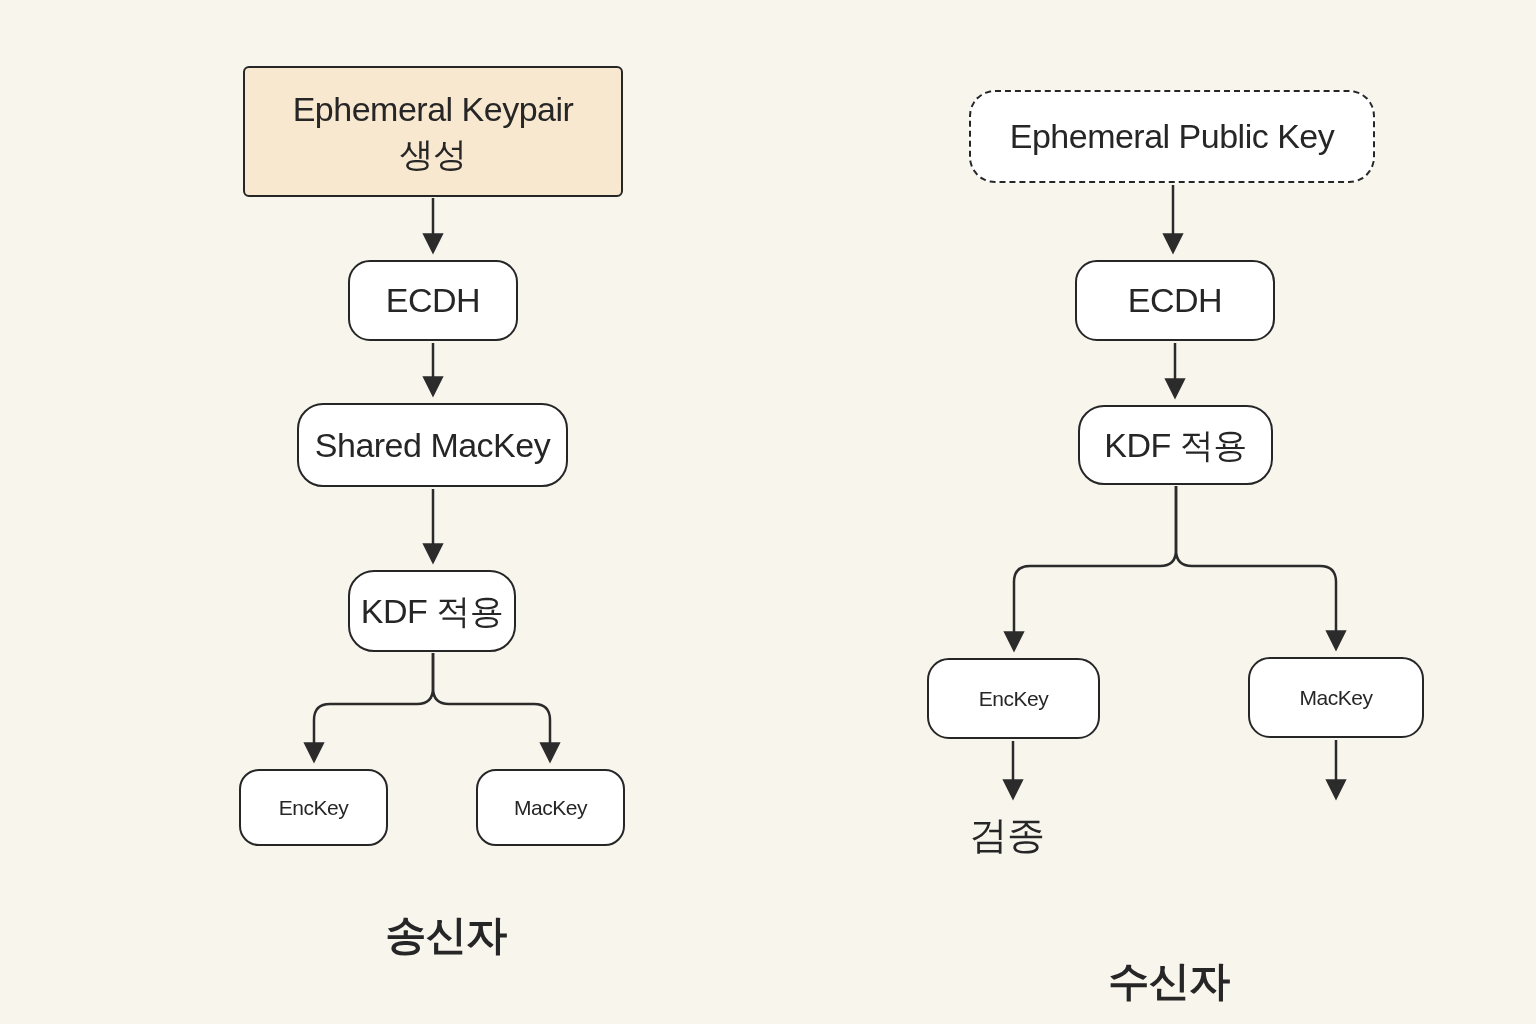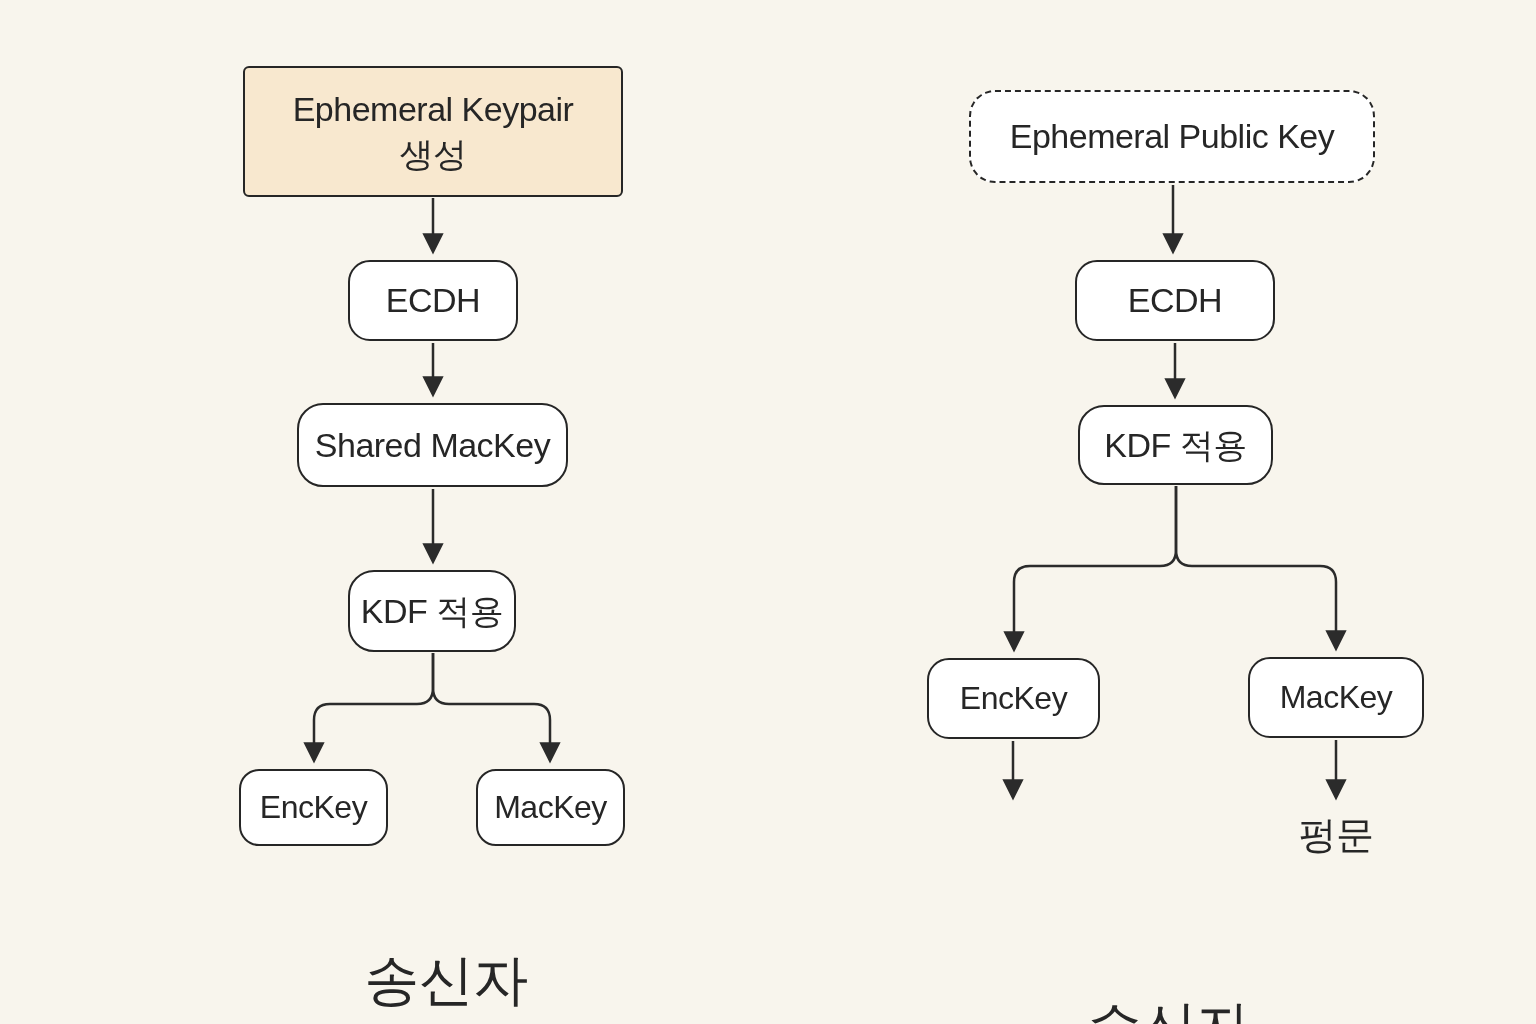--- a/index.html
+++ b/index.html
@@ -44,38 +44,37 @@
   }
   .node.accent {
     background: var(--accent-fill, #f8e8cf);
     border-radius: 6px;
   }
   .node.dashed {
     border-style: dashed;
     border-radius: 26px;
   }
   .node.small {
-    font-size: 32px;
+    font-size: 21px;
     border-radius: 20px;
     text-align: center;
   }
   .free-text {
     position: absolute;
     font-size: 38px;
     font-weight: 500;
     text-align: center;
     letter-spacing: -0.5px;
   }
   .section-label {
     position: absolute;
-    font-size: 55px;
-    font-weight: 400;
+    font-size: 41px;
+    font-weight: 700;
     text-align: center;
     letter-spacing: -0.5px;
-    margin-top: 36px;
   }
   
   #node-keypair   { left: 243px;  top: 66px;  width: 380px; height: 131px; }
   #node-ecdh-s    { left: 348px;  top: 260px; width: 170px; height: 81px;  border-radius: 22px; }
   #node-shared    { left: 297px;  top: 403px; width: 271px; height: 84px;  border-radius: 26px; }
   #node-kdf-s     { left: 348px;  top: 570px; width: 168px; height: 82px;  border-radius: 26px; }
   #node-enckey-s  { left: 239px;  top: 769px; width: 149px; height: 77px; }
   #node-mackey-s  { left: 476px;  top: 769px; width: 149px; height: 77px; }
   #label-sender   { left: 321px;  top: 908px; width: 250px; }
   
@@ -145,16 +144,16 @@
   </div>
   <div class="node" id="node-kdf-r">
     <span>KDF 적용</span>
   </div>
   <div class="node small" id="node-enckey-r">
     <span>EncKey</span>
   </div>
   <div class="node small" id="node-mackey-r">
     <span>MacKey</span>
   </div>
-  <div class="free-text" id="text-plain">펑문</div>
+  <div class="free-text" id="text-verify">검종</div>
   <div class="section-label" id="label-receiver">수신자</div>
 
 </div>
 
 </body></html>

